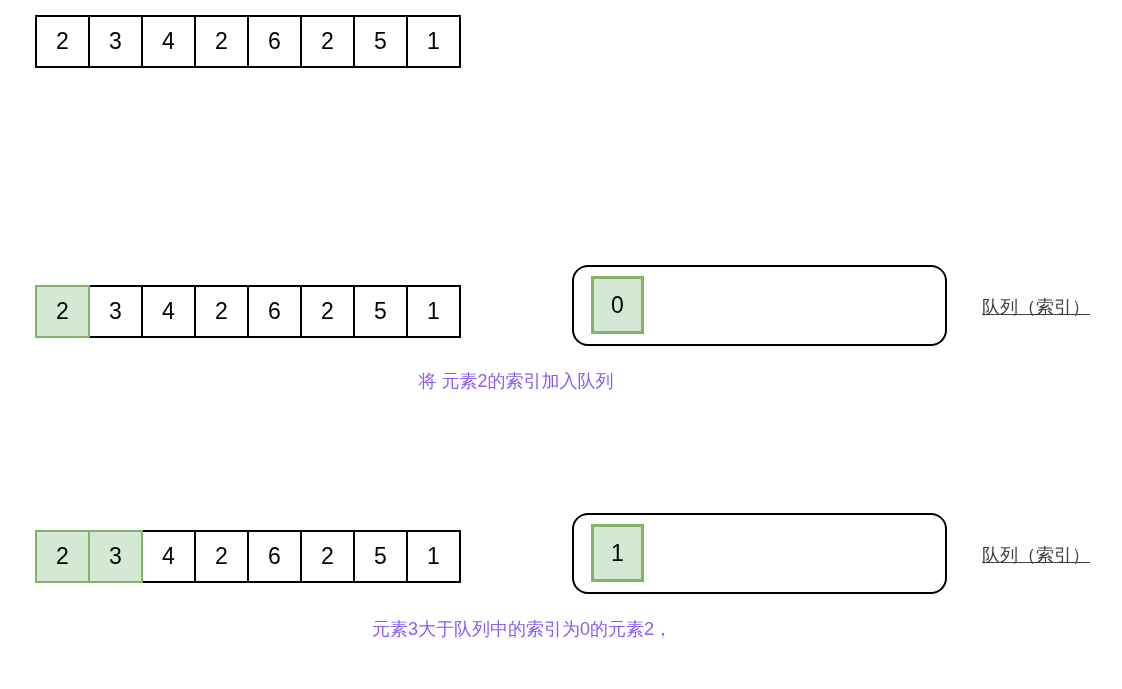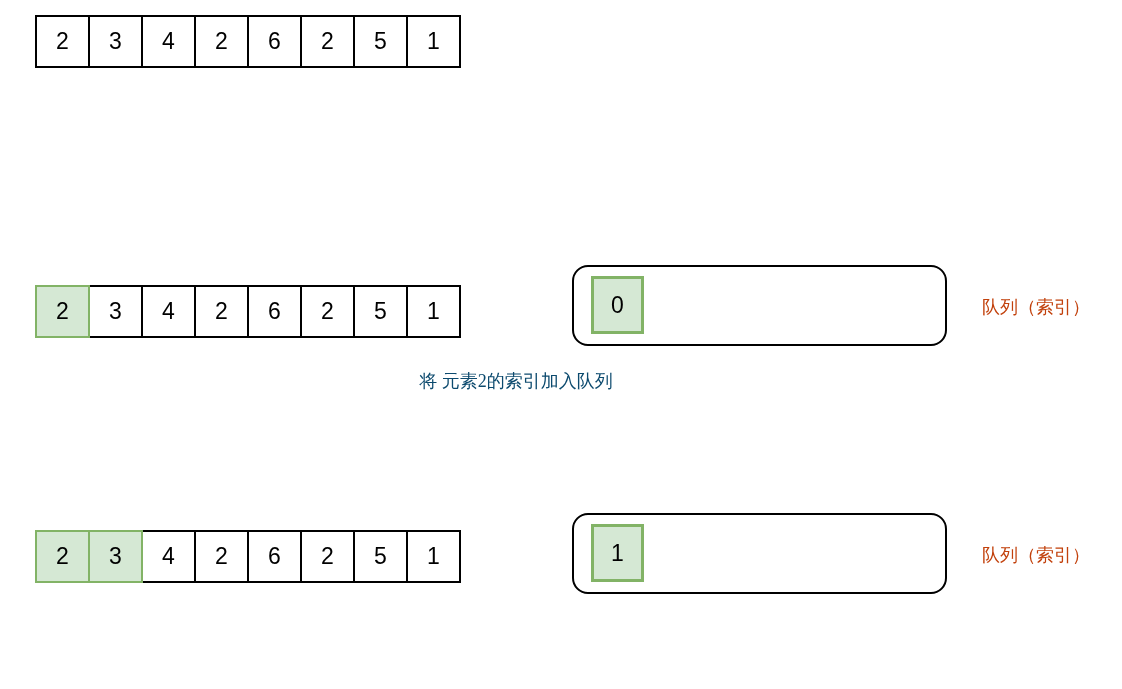--- a/index.html
+++ b/index.html
@@ -65,30 +65,30 @@
     line-height: 1;
     color: #000000;
   }
 
   
   .side-label {
     position: absolute;
     font-size: 18px;
     line-height: 1.35;
     white-space: nowrap;
-    color: #c2410c;
+    color: #404040;
+    text-decoration: underline;
   }
   .caption {
     position: absolute;
     font-size: 18px;
     line-height: 1.55;
     text-align: center;
     white-space: nowrap;
-    color: #0c4a6e;
-    font-family: Liberation Serif, serif;
+    color: #8b5cf6;
   }
   .caption .line { display: block; }
 </style>
 </head>
 <body>
 
 <div class="array-row" style="left:35px; top:15px;">
   <div class="cell">2</div>
   <div class="cell">3</div>
   <div class="cell">4</div>
@@ -131,13 +131,14 @@
   <div class="cell">1</div>
 </div>
 
 <div class="queue-box" style="left:572px; top:513px; width:375px; height:81px;">
   <div class="queue-slot" style="left:17px; top:9px;">1</div>
 </div>
 
 <div class="side-label" style="left:982px; top:543px;">队列（索引）</div>
 
 <div class="caption" style="left:222px; top:616px; width:600px;">
+  <span class="line">元素3大于队列中的索引为0的元素2，</span>
 </div>
 
 </body></html>

